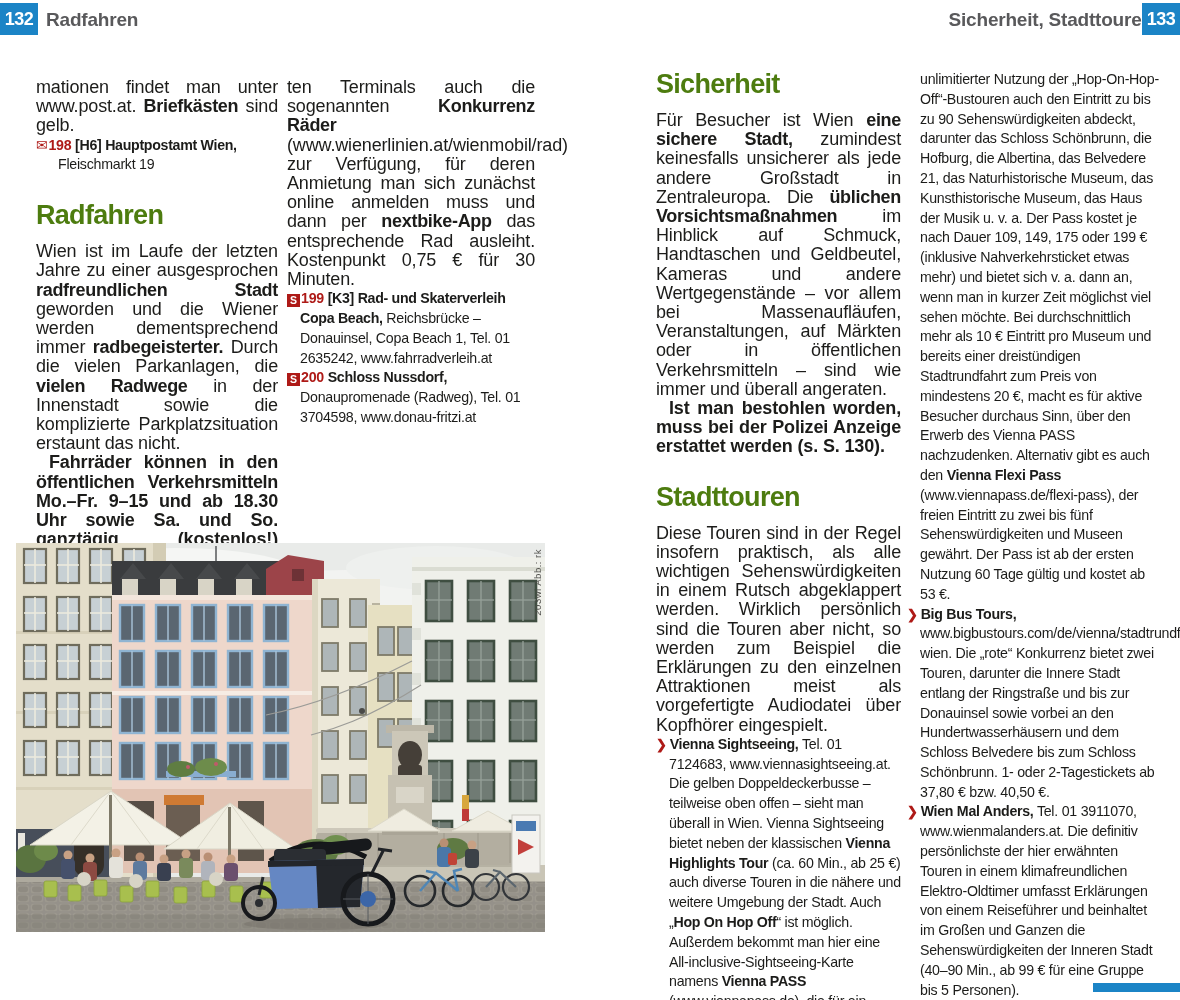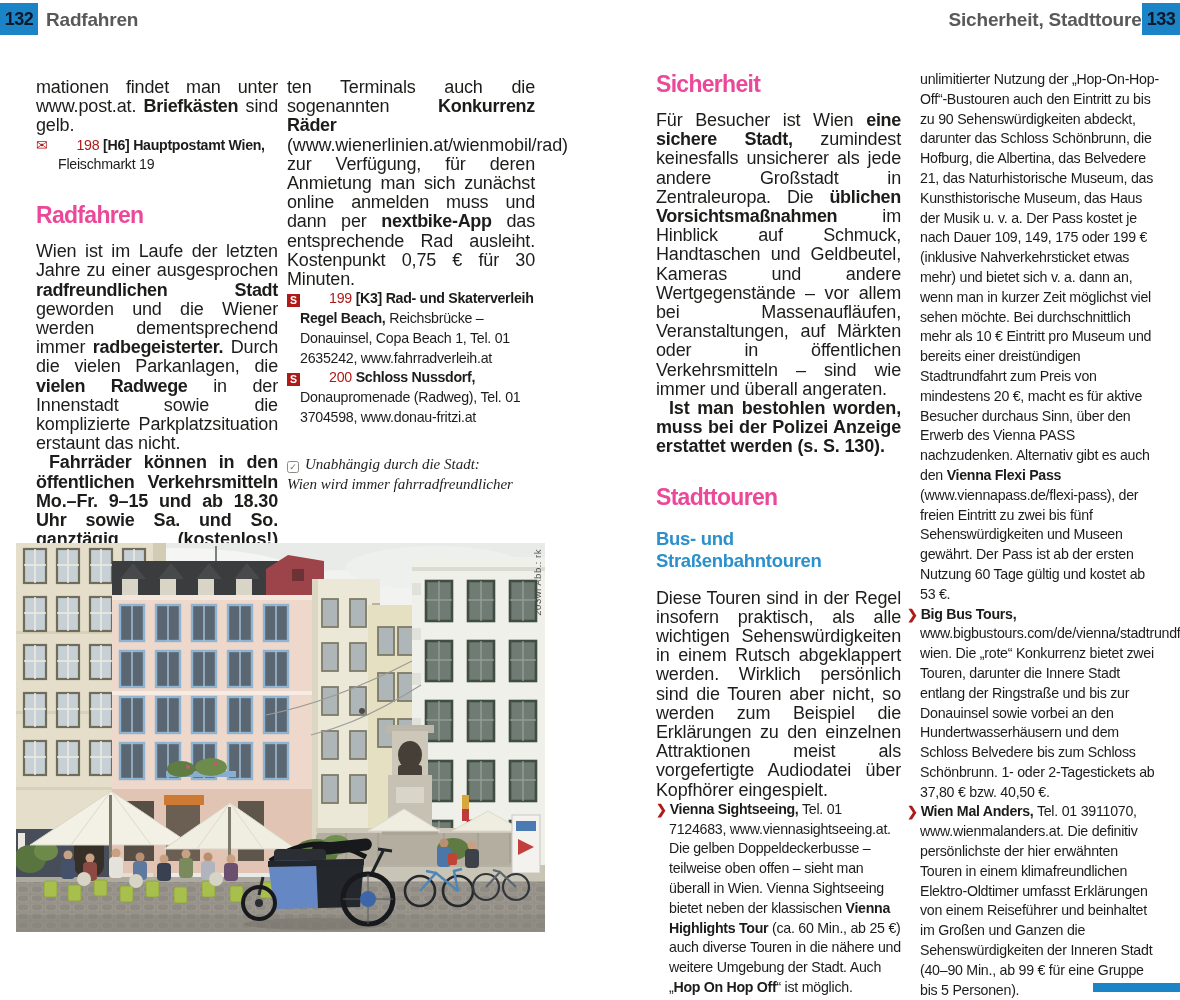--- a/index.html
+++ b/index.html
@@ -4,43 +4,43 @@
 <style>
   :root{
     --blue:#1b84c6; --red:#ae1a17; --gray:#59595b; --subblue:#2b90cb; --ink:#1c1c1a;
   }
   *{margin:0;padding:0;box-sizing:border-box;}
   body{background:#fff;width:1180px;height:1000px;position:relative;overflow:hidden;
        font-family:"Liberation Sans",sans-serif;color:var(--ink);}
 
   
   .pagenum-box{position:absolute;top:3px;width:38px;height:32px;background:var(--blue);
-       color:#0f172a;font-weight:bold;font-size:18px;line-height:32px;text-align:center;letter-spacing:-0.5px;}
+       color:#ffffff;font-weight:bold;font-size:18px;line-height:32px;text-align:center;letter-spacing:-0.5px;}
   .runhead{position:absolute;top:3px;height:32px;line-height:33px;font-weight:bold;font-size:19px;
        color:var(--gray);letter-spacing:-0.2px;}
 
   
   .col{position:absolute;}
   .col p{margin:0;}
   .body{font-size:18px;line-height:19.2px;text-align:justify;letter-spacing:-0.15px;
         hyphens:auto;-webkit-hyphens:auto;color:var(--ink);}
   .body.ind{text-indent:13px;font-weight:bold;}
-  h1{font-size:23px;line-height:29px;font-weight:bold;letter-spacing:-0.7px;color:#ec4899;
+  h1{font-size:27px;line-height:29px;font-weight:bold;letter-spacing:-0.7px;color:#4d7c0f;
      margin:26px 0 12px 0;}
   h2{font-size:18.5px;line-height:22.5px;font-weight:bold;color:var(--subblue);
      letter-spacing:-0.3px;margin:16px 0 16px 0;}
   .entry{font-size:14.2px;line-height:19.8px;letter-spacing:-0.25px;text-align:left;
          padding-left:13px;text-indent:-13px;}
   .entry b,.body b{letter-spacing:-0.3px;}
   .entry.m-envelope{padding-left:22px;text-indent:-22px;}
   .entry.cont{text-indent:0;}
   .sbox{display:inline-block;width:13px;height:13px;background:var(--red);color:#fff;
         font-size:10.5px;line-height:13px;font-weight:bold;text-align:center;
         vertical-align:-1px;margin-right:1px;text-indent:0;}
-  .num{color:var(--red);font-weight:normal;padding-left:28px;}
+  .num{color:var(--red);font-weight:bold;}
   .env{color:var(--red);font-size:14px;margin-right:1px;}
   .chev{color:var(--red);font-weight:bold;font-size:13px;margin-right:3px;}
   .caption{font-family:"Liberation Serif",serif;font-style:italic;font-size:15px;
            line-height:20.5px;margin-top:26px !important;color:#1d1d1b;}
   .capicon{display:inline-block;width:12px;height:12px;border:1.3px solid #8b8b85;
            border-radius:2.5px;font-size:9px;line-height:11px;text-align:center;color:#70706a;
            font-style:normal;font-family:"Liberation Sans",sans-serif;margin-right:6px;vertical-align:-1px;}
 
   
   .photo{position:absolute;left:16px;top:543px;width:529px;height:389px;overflow:hidden;background:#e9ebe9;}
@@ -59,30 +59,28 @@
 
 <div class="col" style="left:36px;top:78px;width:242px;">
     <p class="body">mationen findet man unter www.post.at. <b>Briefkästen</b> sind gelb.</p>
     <p class="entry m-envelope"><span class="env">✉</span><span class="num">198</span> <span class="etext"><b>[H6] Hauptpostamt Wien,</b><br>Fleischmarkt 19</span></p>
     <h1>Radfahren</h1>
     <p class="body">Wien ist im Laufe der letzten Jahre zu einer ausgesprochen <b>radfreundlichen Stadt</b> geworden und die Wiener werden dementsprechend immer <b>radbegeisterter.</b> Durch die vielen Parkanlagen, die <b>vielen Radwege</b> in der Innenstadt sowie die komplizierte Parkplatzsituation erstaunt das nicht.</p>
     <p class="body ind">Fahrräder können in den <b>öffentlichen Verkehrsmitteln</b> Mo.–Fr. 9–15 und ab 18.30 Uhr sowie Sa. und So. ganztägig (kostenlos!) mitgenommen werden.</p>
   </div>
 <div class="col" style="left:287px;top:78px;width:248px;">
     <p class="body">ten Terminals auch die sogenannten <b>Konkurrenz Räder</b> (www.wienerlinien.at/wienmobil/rad) zur Verfügung, für deren Anmietung man sich zunächst online anmelden muss und dann per <b>nextbike-App</b> das entsprechende Rad ausleiht. Kostenpunkt 0,75 € für 30 Minuten.</p>
-    <p class="entry m-sbox"><span class="sbox">S</span><span class="num">199</span> <span class="etext"><b>[K3] Rad- und Skaterverleih Regel Beach,</b> Reichsbrücke – Donauinsel, Copa Beach 1, Tel. 01 2635242, www.fahrradverleih.at</span></p>
+    <p class="entry m-sbox"><span class="sbox">S</span><span class="num">199</span> <span class="etext"><b>[K3] Rad- und Skaterverleih Copa Beach,</b> Reichsbrücke – Donauinsel, Copa Beach 1, Tel. 01 2635242, www.fahrradverleih.at</span></p>
     <p class="entry m-sbox"><span class="sbox">S</span><span class="num">200</span> <span class="etext"><b>Schloss Nussdorf,</b> Donaupromenade (Radweg), Tel. 01 3704598, www.donau-fritzi.at</span></p>
-    <p class="caption"><span class="capicon">✓</span>Unabhängig durch die Stadt:<br>Wien wird immer fahrradfreundlicher</p>
   </div>
 <div class="col" style="left:656px;top:70px;width:245px;">
     <h1 style="margin-top: 0px;">Sicherheit</h1>
     <p class="body">Für Besucher ist Wien <b>eine sichere Stadt,</b> zumindest keinesfalls unsicherer als jede andere Großstadt in Zentraleuropa. Die <b>üblichen Vorsichtsmaßnahmen</b> im Hinblick auf Schmuck, Handtaschen und Geldbeutel, Kameras und andere Wertgegenstände – vor allem bei Massenaufläufen, Veranstaltungen, auf Märkten oder in öffentlichen Verkehrsmitteln – sind wie immer und überall angeraten.</p>
     <p class="body ind">Ist man bestohlen worden, muss bei der Polizei Anzeige erstattet werden (s. S. 130).</p>
     <h1>Stadttouren</h1>
-    <h2>Bus- und<br>Straßenbahntouren</h2>
     <p class="body">Diese Touren sind in der Regel insofern praktisch, als alle wichtigen Sehenswürdigkeiten in einem Rutsch abgeklappert werden. Wirklich persönlich sind die Touren aber nicht, so werden zum Beispiel die Erklärungen zu den einzelnen Attraktionen meist als vorgefertigte Audiodatei über Kopfhörer eingespielt.</p>
     <p class="entry m-chevron"><span class="chev">❯</span><span class="etext"><b>Vienna Sightseeing,</b> Tel. 01 7124683, www.viennasightseeing.at. Die gelben Doppeldeckerbusse – teilweise oben offen – sieht man überall in Wien. Vienna Sightseeing bietet neben der klassischen <b>Vienna Highlights Tour</b> (ca. 60 Min., ab 25 €) auch diverse Touren in die nähere und weitere Umgebung der Stadt. Auch „<b>Hop On Hop Off</b>“ ist möglich. Außerdem bekommt man hier eine All-inclusive-Sightseeing-Karte namens <b>Vienna PASS</b> (www.viennapass.de), die für ein, zwei, drei oder sechs aufeinanderfolgende Tage gültig ist und neben</span></p>
   </div>
 <div class="col" style="left:907px;top:70px;width:252px;">
     <p class="entry cont">unlimitierter Nutzung der „Hop-On-Hop-Off“-Bustouren auch den Eintritt zu bis zu 90 Sehenswürdigkeiten abdeckt, darunter das Schloss Schönbrunn, die Hofburg, die Albertina, das Belvedere 21, das Naturhistorische Museum, das Kunsthistorische Museum, das Haus der Musik u. v. a. Der Pass kostet je nach Dauer 109, 149, 175 oder 199 € (inklusive Nahverkehrsticket etwas mehr) und bietet sich v. a. dann an, wenn man in kurzer Zeit möglichst viel sehen möchte. Bei durchschnittlich mehr als 10 € Eintritt pro Museum und bereits einer dreistündigen Stadtrundfahrt zum Preis von mindestens 20 €, macht es für aktive Besucher durchaus Sinn, über den Erwerb des Vienna PASS nachzudenken. Alternativ gibt es auch den <b>Vienna Flexi Pass</b> (www.viennapass.de/flexi-pass), der freien Eintritt zu zwei bis fünf Sehenswürdigkeiten und Museen gewährt. Der Pass ist ab der ersten Nutzung 60 Tage gültig und kostet ab 53 €.</p>
     <p class="entry m-chevron"><span class="chev">❯</span><span class="etext"><b>Big Bus Tours,</b> www.bigbustours.com/de/vienna/stadtrundfahrt-wien. Die „rote“ Konkurrenz bietet zwei Touren, darunter die Innere Stadt entlang der Ringstraße und bis zur Donauinsel sowie vorbei an den Hundertwasserhäusern und dem Schloss Belvedere bis zum Schloss Schönbrunn. 1- oder 2-Tagestickets ab 37,80 € bzw. 40,50 €.</span></p>
     <p class="entry m-chevron"><span class="chev">❯</span><span class="etext"><b>Wien Mal Anders,</b> Tel. 01 3911070, www.wienmalanders.at. Die definitiv persönlichste der hier erwähnten Touren in einem klimafreundlichen Elektro-Oldtimer umfasst Erklärungen von einem Reiseführer und beinhaltet im Großen und Ganzen die Sehenswürdigkeiten der Inneren Stadt (40–90 Min., ab 99 € für eine Gruppe bis 5 Personen).</span></p>
   </div>
 
 <div class="photo">

